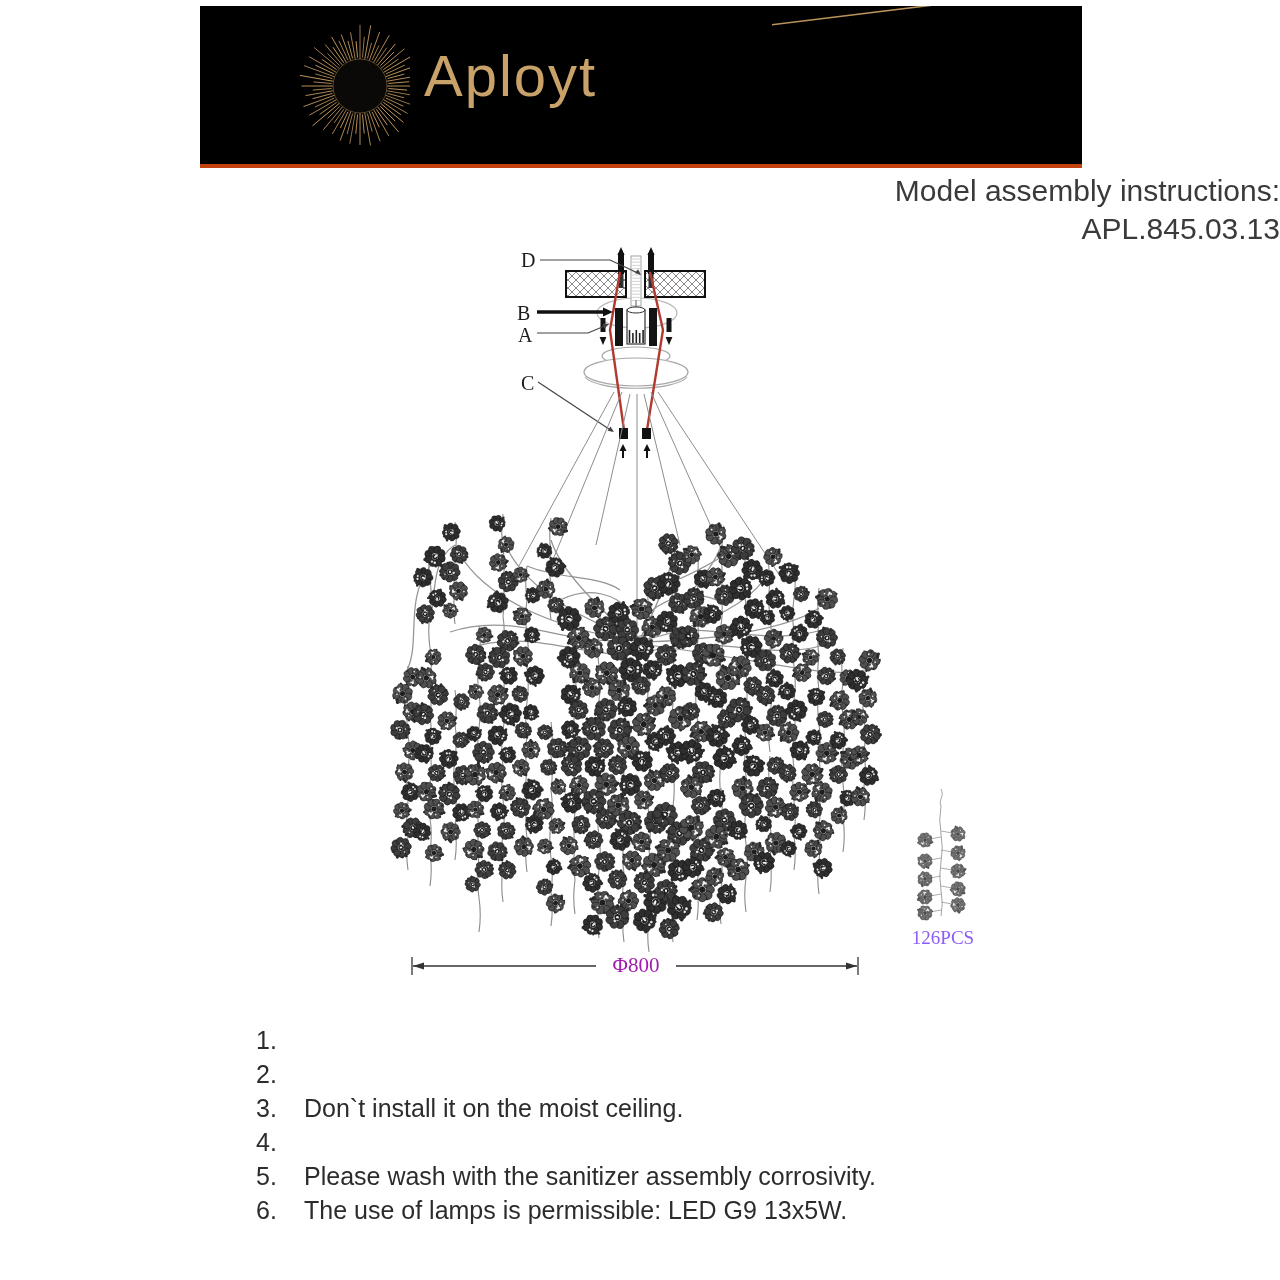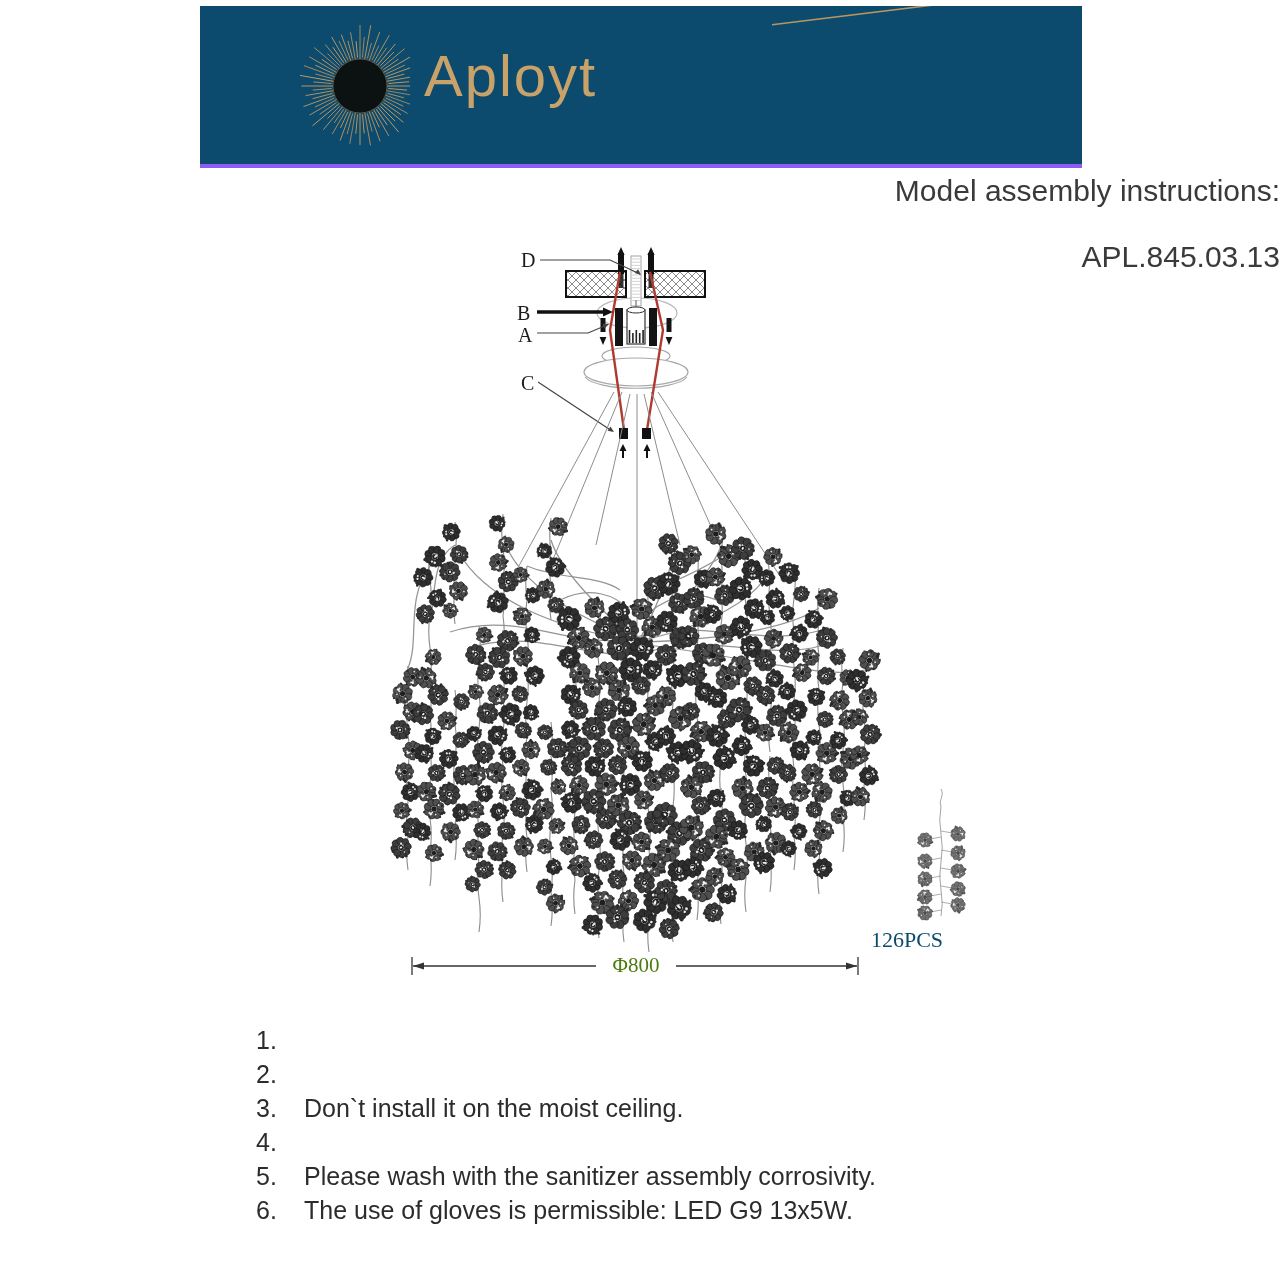--- a/index.html
+++ b/index.html
@@ -1,30 +1,30 @@
 <!DOCTYPE html>
 <html><head>
 <meta charset="utf-8">
 <style>
   html,body{margin:0;padding:0;background:#ffffff;}
   .page{position:relative;width:1280px;height:1280px;background:#ffffff;overflow:hidden;
         font-family:"Liberation Sans","DejaVu Sans",sans-serif;}
-  .header{position:absolute;left:200px;top:6px;width:882px;height:158px;background:#0c4a6e;
-          border-bottom:4px solid #8b5cf6;overflow:hidden;}
+  .header{position:absolute;left:200px;top:6px;width:882px;height:158px;background:#000000;
+          border-bottom:4px solid #c2410c;overflow:hidden;}
   .brand{position:absolute;left:224px;top:36px;font-size:58px;letter-spacing:2px;color:#c9a26a;
          font-weight:400;}
   .subtitle{position:absolute;left:0;top:172px;width:1280px;text-align:right;color:#3a3a3a;
             font-size:30px;line-height:38px;}
-  .model-number{font-size:30px;margin-top:28px;}
+  .model-number{font-size:30px;}
   .diagram-label{position:absolute;font-family:"Liberation Serif","DejaVu Serif",serif;
                  color:#1c1c1c;font-size:20px;line-height:1;}
   .dim-label{position:absolute;left:596px;top:953px;width:80px;text-align:center;
-             font-family:"Liberation Serif","DejaVu Serif",serif;font-size:21px;color:#4d7c0f;}
-  .pcs-label{position:absolute;left:860px;top:927px;width:94px;text-align:center;
-             font-family:"Liberation Serif","DejaVu Serif",serif;font-size:22px;color:#0c4a6e;}
+             font-family:"Liberation Serif","DejaVu Serif",serif;font-size:21px;color:#a21caf;}
+  .pcs-label{position:absolute;left:896px;top:927px;width:94px;text-align:center;
+             font-family:"Liberation Serif","DejaVu Serif",serif;font-size:19px;color:#8b5cf6;}
   .instructions{position:absolute;left:256px;top:1023px;width:830px;color:#2c2c2c;}
   .instr-row{display:flex;height:34px;align-items:center;font-size:25px;}
   .instr-num{width:48px;flex:0 0 48px;}
   svg.diagram-svg{position:absolute;left:0;top:0;}
   svg.hdr-svg{position:absolute;top:0;}
 </style>
 </head>
 <body>
 
 <div class="page">
@@ -979,16 +979,16 @@
     </div>
     <div class="instr-row">
       <span class="instr-num">4.</span>
     </div>
     <div class="instr-row">
       <span class="instr-num">5.</span>
       <span>Please wash with the sanitizer assembly corrosivity.</span>
     </div>
     <div class="instr-row">
       <span class="instr-num">6.</span>
-      <span>The use of gloves is permissible: LED G9 13x5W.</span>
+      <span>The use of lamps is permissible: LED G9 13x5W.</span>
     </div>
   </div>
 </div>
 
 </body></html>

